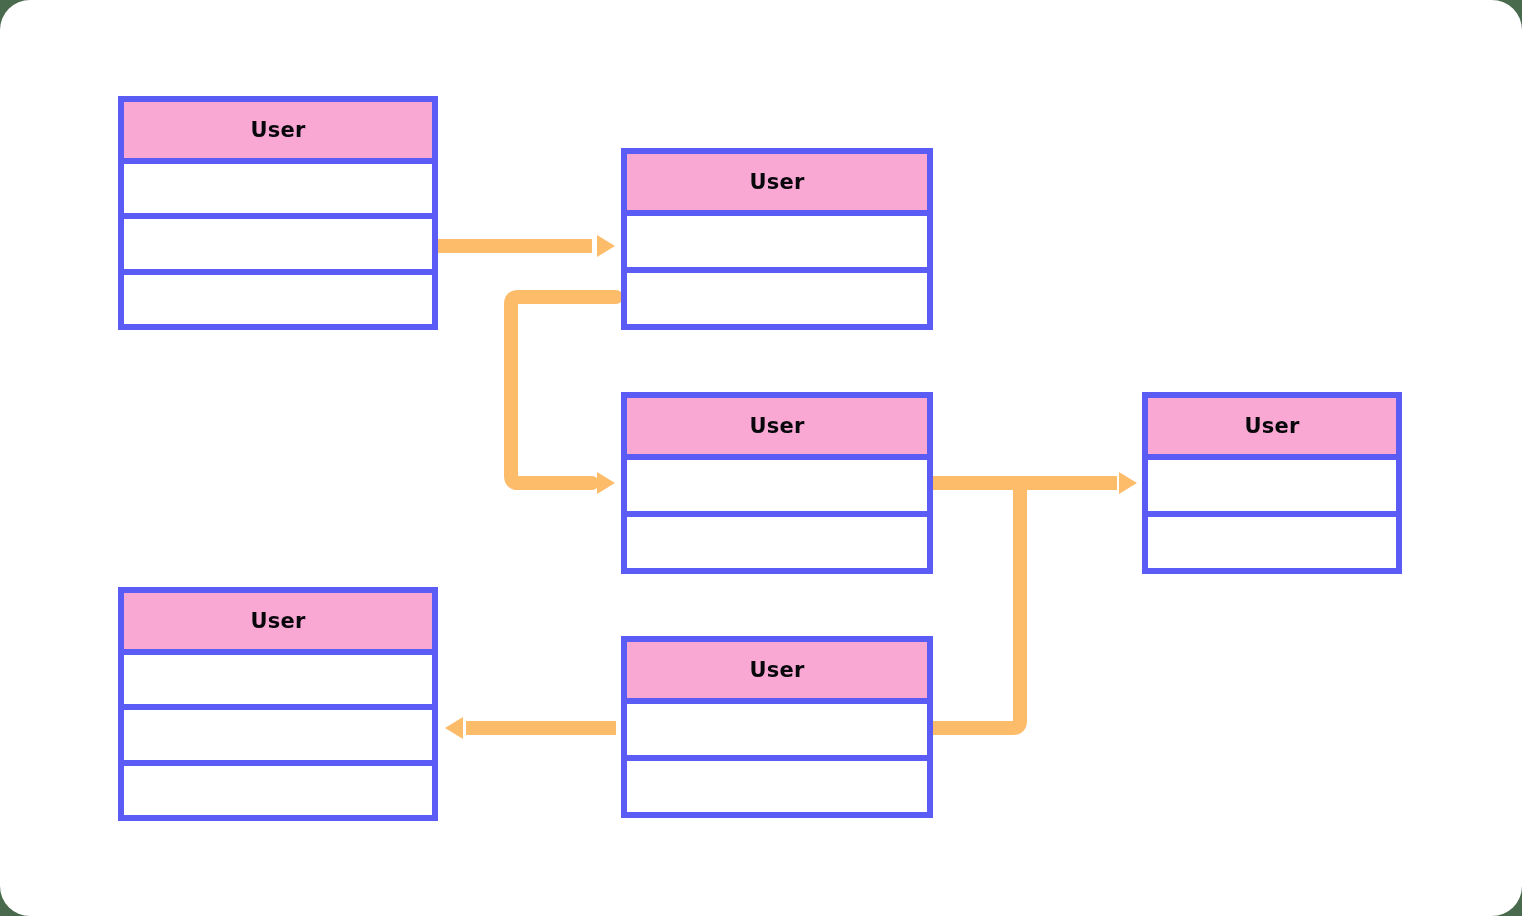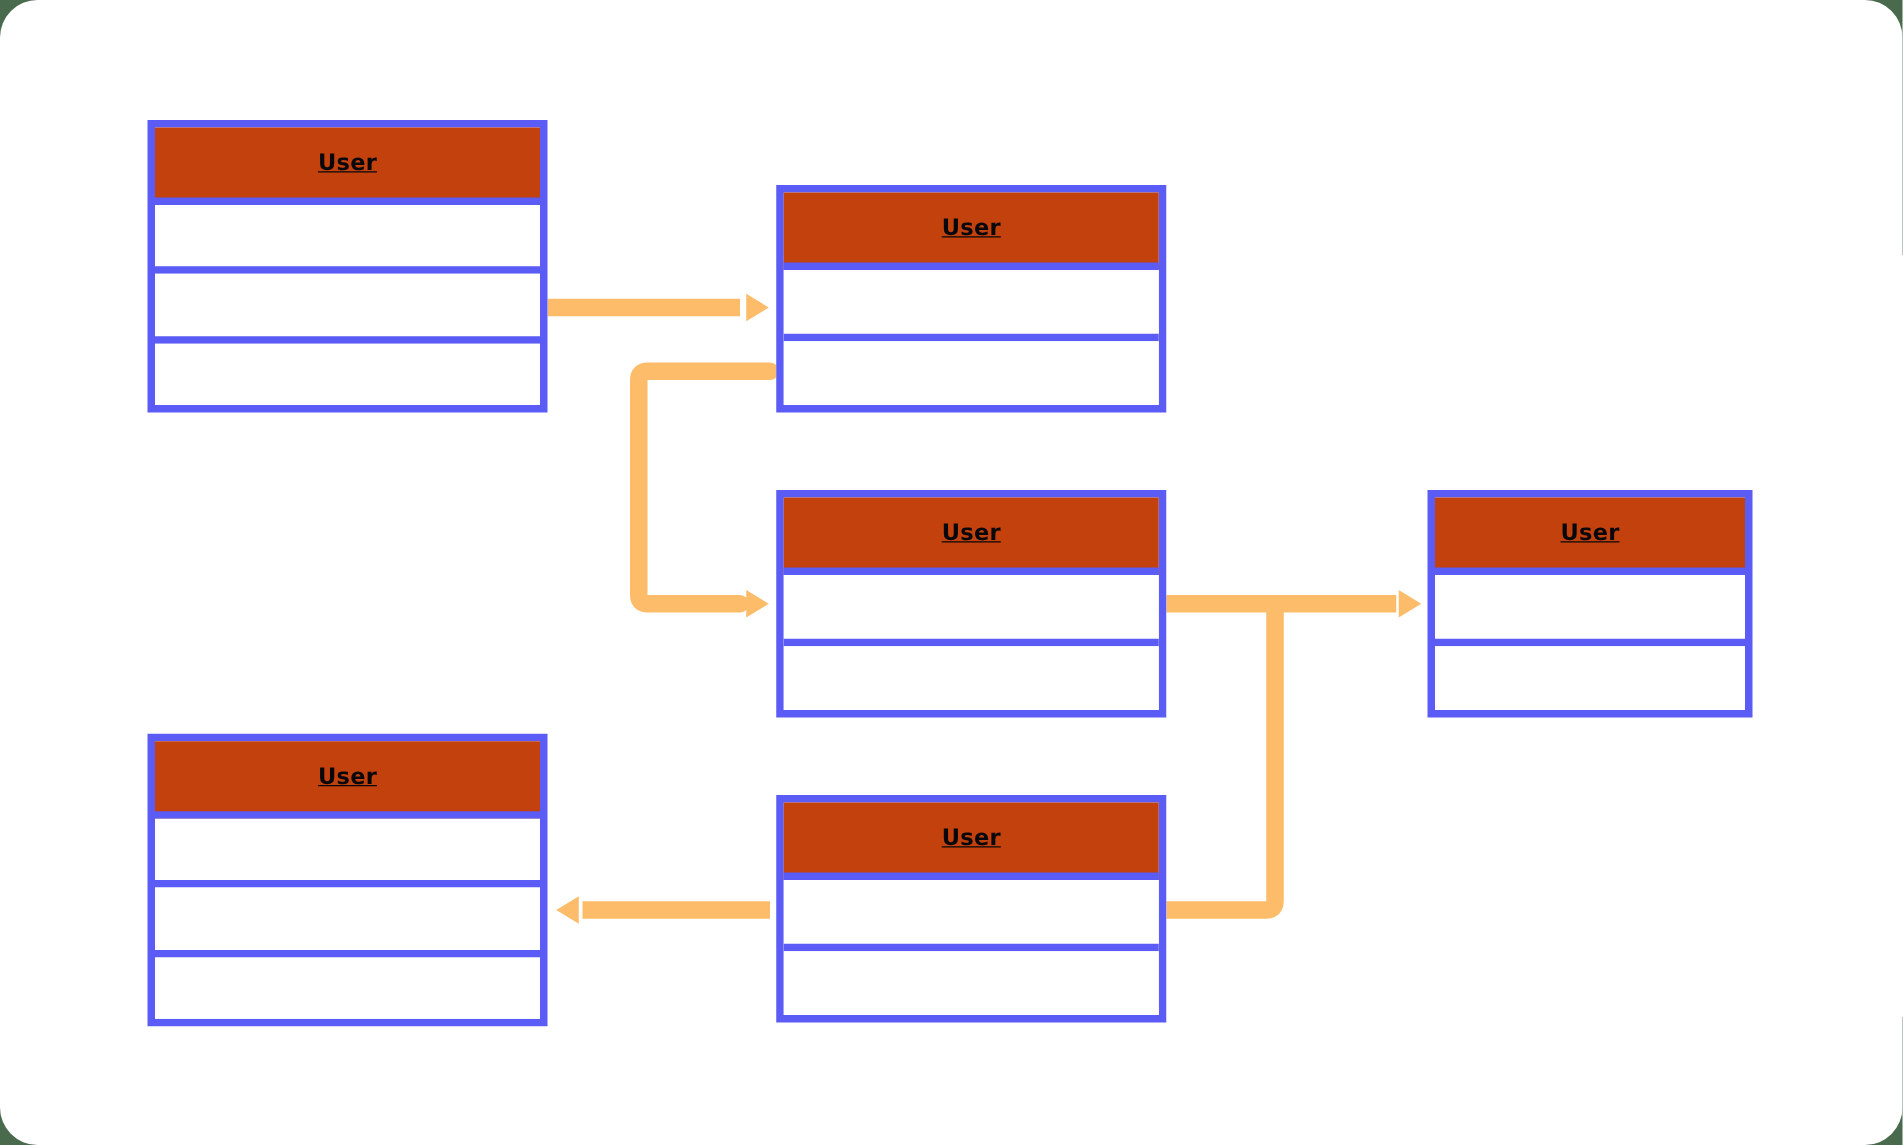--- a/index.html
+++ b/index.html
@@ -36,30 +36,29 @@
 
   .uml-class {
     position: absolute;
     background: #ffffff;
     border: 6px solid #5b5bf5;
     display: flex;
     flex-direction: column;
   }
 
   .uml-header {
-    background: #c2410c;
+    background: #f9a8d4;
     border-bottom: 6px solid #5b5bf5;
     display: flex;
     align-items: center;
     justify-content: center;
     font-weight: bold;
-    font-size: 18px;
+    font-size: 21px;
     color: #08080c;
     letter-spacing: 0.2px;
-    text-decoration: underline;
   }
 
   .uml-row {
     background: #ffffff;
     border-bottom: 6px solid #5b5bf5;
     flex: 1 1 auto;
   }
 
   .uml-row.last {
     border-bottom: none;

